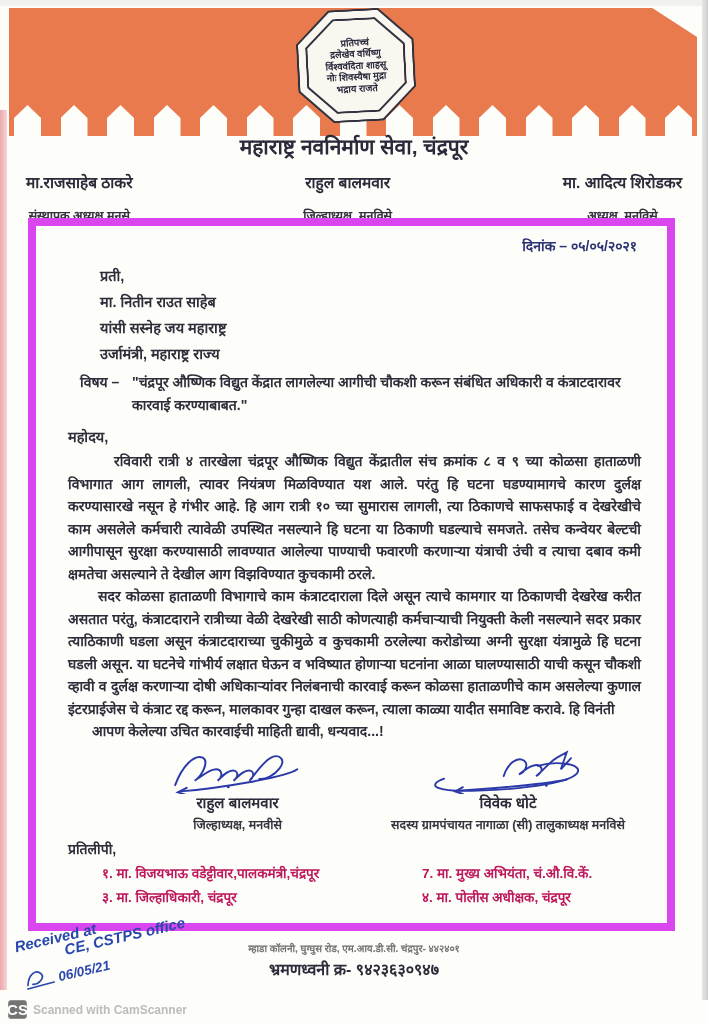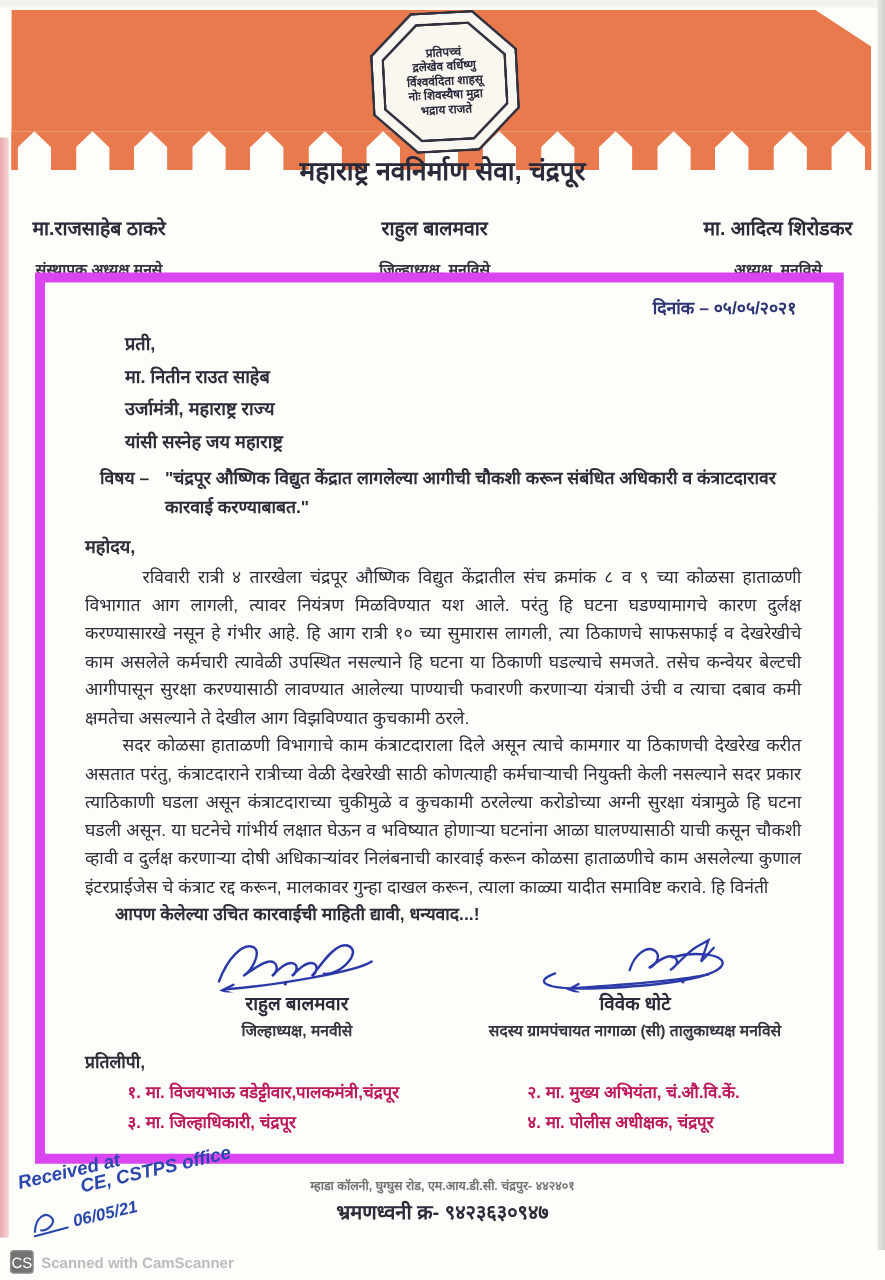--- a/index.html
+++ b/index.html
@@ -31,21 +31,21 @@
   .seal{position:absolute;left:297px;top:9px;width:118px;height:113px;
     transform:rotate(-3deg);}
   .oct{clip-path:polygon(29% 0,71% 0,100% 29%,100% 71%,71% 100%,29% 100%,0 71%,0 29%);}
   .seal .l1{position:absolute;inset:0;background:#32323f;}
   .seal .l2{position:absolute;inset:2px;background:#faf7f0;}
   .seal .l3{position:absolute;inset:9px;background:#32323f;}
   .seal .l4{position:absolute;inset:11px;background:#faf7f0;
     display:flex;flex-direction:column;justify-content:center;align-items:center;}
   .seal .l4 span{font-size:9.5px;font-weight:700;color:#2a2a3c;line-height:11.5px;
     white-space:nowrap;}
-  .org-title{position:absolute;left:0;top:122px;width:100%;text-align:center;
+  .org-title{position:absolute;left:0;top:132px;width:100%;text-align:center;
     font-size:21px;font-weight:700;color:#2a2a3a;}
   .officers{position:absolute;left:0;top:171px;width:100%;display:flex;
     justify-content:space-between;padding:0 26px;box-sizing:border-box;}
   .officer{text-align:center;}
   .officer .nm{font-size:15.5px;font-weight:700;color:#2b2b3a;}
   .officer .tl{font-size:12.5px;font-weight:600;color:#33333f;margin-top:14px;}
 
   
   .body-box{position:absolute;left:28px;top:218px;width:647px;height:713px;
     border:8px solid #d946ef;box-sizing:border-box;
@@ -53,21 +53,21 @@
   .date-line{text-align:right;font-size:14px;font-weight:700;color:#2c3474;
     padding-right:4px;margin-top:4px;}
   .recipient{margin-top:8px;margin-left:32px;font-size:14.5px;line-height:26px;
     font-weight:600;}
   .recipient .bold{font-weight:700;}
   .subject{display:flex;margin-top:4px;margin-left:12px;font-size:14px;
     font-weight:700;line-height:23px;}
   .subject .lbl{flex:0 0 52px;}
   .subject .txt{flex:1;}
   .salutation{margin-top:9px;font-size:14.5px;font-weight:700;}
-  .para{margin-top:4px;font-size:14px;font-weight:400;line-height:22.5px;
+  .para{margin-top:4px;font-size:14px;font-weight:700;line-height:22.5px;
     text-align:justify;}
   .para.first{text-indent:46px;}
   .para.second{text-indent:30px;margin-top:0;}
   .closing{margin-top:1px;padding-left:24px;font-size:14px;font-weight:600;}
   
   .sig-row{display:flex;margin-top:8px;}
   .sig{text-align:center;}
   .sig.left{margin-left:72px;width:220px;}
   .sig.right{margin-left:40px;width:300px;}
   .sig svg{display:block;margin:0 auto;}
@@ -84,21 +84,21 @@
 
   .received{position:absolute;left:16px;top:912px;transform:rotate(-13deg);
     color:#2947ac;font-style:italic;font-weight:700;font-size:15px;width:230px;}
   .received .r2{display:block;margin-left:48px;margin-top:-3px;}
   .received .r3{display:flex;align-items:flex-end;margin-top:2px;}
   .received .dt{font-size:13.5px;margin-left:2px;}
 
   .camscanner{position:absolute;left:8px;bottom:5px;display:flex;
     align-items:center;gap:6px;}
   .cs-box{width:17px;height:17px;background:#737373;border:1.5px solid #8f8f8d;
-    border-radius:3px;color:#fff;font-size:12px;font-weight:400;
+    border-radius:3px;color:#fff;font-size:15px;font-weight:700;
     display:flex;align-items:center;justify-content:center;}
   .cs-text{font-size:12px;color:#bcbcba;font-weight:600;}
 </style>
 </head>
 <body>
 
 <div class="page">
   <div class="edge-top"></div>
   <div class="edge-left"></div>
   <div class="edge-right"></div>
@@ -147,22 +147,22 @@
       <div class="nm">मा. आदित्य शिरोडकर</div>
       <div class="tl">अध्यक्ष, मनविसे</div>
     </div>
   </div>
 
   <div class="body-box">
     <div class="date-line">दिनांक – ०५/०५/२०२१</div>
     <div class="recipient">
       <div>प्रती,</div>
       <div class="bold">मा. नितीन राउत साहेब</div>
+      <div>यांसी सस्नेह जय महाराष्ट्र</div>
       <div>उर्जामंत्री, महाराष्ट्र राज्य</div>
-      <div>यांसी सस्नेह जय महाराष्ट्र</div>
     </div>
     <div class="subject">
       <div class="lbl">विषय –</div>
       <div class="txt">"चंद्रपूर औष्णिक विद्युत केंद्रात लागलेल्या आगीची चौकशी करून संबंधित अधिकारी व कंत्राटदारावर कारवाई करण्याबाबत."</div>
     </div>
     <div class="salutation">महोदय,</div>
     <div class="para first">रविवारी रात्री ४ तारखेला चंद्रपूर औष्णिक विद्युत केंद्रातील संच क्रमांक ८ व ९ च्या कोळसा हाताळणी विभागात आग लागली, त्यावर नियंत्रण मिळविण्यात यश आले. परंतु हि घटना घडण्यामागचे कारण दुर्लक्ष करण्यासारखे नसून हे गंभीर आहे. हि आग रात्री १० च्या सुमारास लागली, त्या ठिकाणचे साफसफाई व देखरेखीचे काम असलेले कर्मचारी त्यावेळी उपस्थित नसल्याने हि घटना या ठिकाणी घडल्याचे समजते. तसेच कन्वेयर बेल्टची आगीपासून सुरक्षा करण्यासाठी लावण्यात आलेल्या पाण्याची फवारणी करणाऱ्या यंत्राची उंची व त्याचा दबाव कमी क्षमतेचा असल्याने ते देखील आग विझविण्यात कुचकामी ठरले.</div>
     <div class="para second">सदर कोळसा हाताळणी विभागाचे काम कंत्राटदाराला दिले असून त्याचे कामगार या ठिकाणची देखरेख करीत असतात परंतु, कंत्राटदाराने रात्रीच्या वेळी देखरेखी साठी कोणत्याही कर्मचाऱ्याची नियुक्ती केली नसल्याने सदर प्रकार त्याठिकाणी घडला असून कंत्राटदाराच्या चुकीमुळे व कुचकामी ठरलेल्या करोडोच्या अग्नी सुरक्षा यंत्रामुळे हि घटना घडली असून. या घटनेचे गांभीर्य लक्षात घेऊन व भविष्यात होणाऱ्या घटनांना आळा घालण्यासाठी याची कसून चौकशी व्हावी व दुर्लक्ष करणाऱ्या दोषी अधिकाऱ्यांवर निलंबनाची कारवाई करून कोळसा हाताळणीचे काम असलेल्या कुणाल इंटरप्राईजेस चे कंत्राट रद्द करून, मालकावर गुन्हा दाखल करून, त्याला काळ्या यादीत समाविष्ट करावे. हि विनंती</div>
     <div class="closing">आपण केलेल्या उचित कारवाईची माहिती द्यावी, धन्यवाद...!</div>
 
@@ -190,21 +190,21 @@
           <circle cx="150" cy="44" r="1.6" fill="#2b3aa8"></circle>
         </svg>
         <div class="nm">विवेक धोटे</div>
         <div class="tl">सदस्य ग्रामपंचायत नागाळा (सी) तालुकाध्यक्ष मनविसे</div>
       </div>
     </div>
 
     <div class="cc-label">प्रतिलीपी,</div>
     <div class="cc-grid">
       <div>१. मा. विजयभाऊ वडेट्टीवार,पालकमंत्री,चंद्रपूर</div>
-      <div>२. मा. मुख्य अभियंता, चं.औ.वि.कें.</div>
+      <div>7. मा. मुख्य अभियंता, चं.औ.वि.कें.</div>
       <div>३. मा. जिल्हाधिकारी, चंद्रपूर</div>
       <div>४. मा. पोलीस अधीक्षक, चंद्रपूर</div>
     </div>
   </div>
 
   <div class="footer">
     <div class="addr">म्हाडा कॉलनी, घुग्घुस रोड, एम.आय.डी.सी. चंद्रपुर- ४४२४०१</div>
     <div class="ph">भ्रमणध्वनी क्र- ९४२३६३०९४७</div>
   </div>
 

